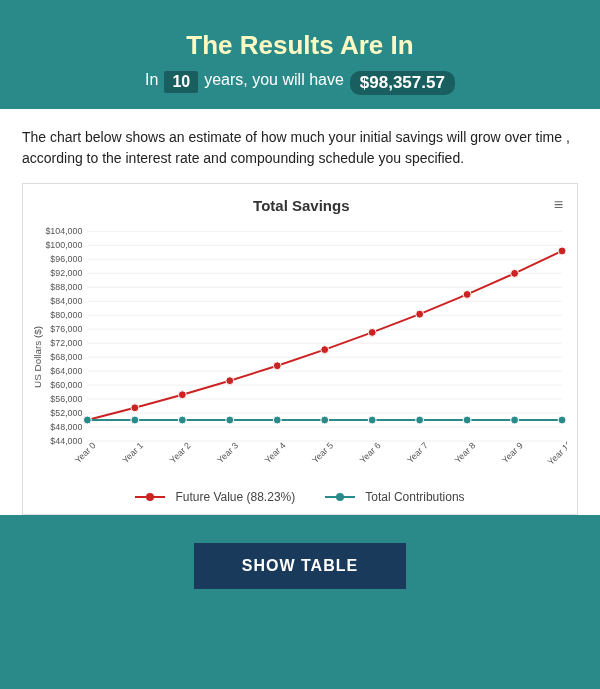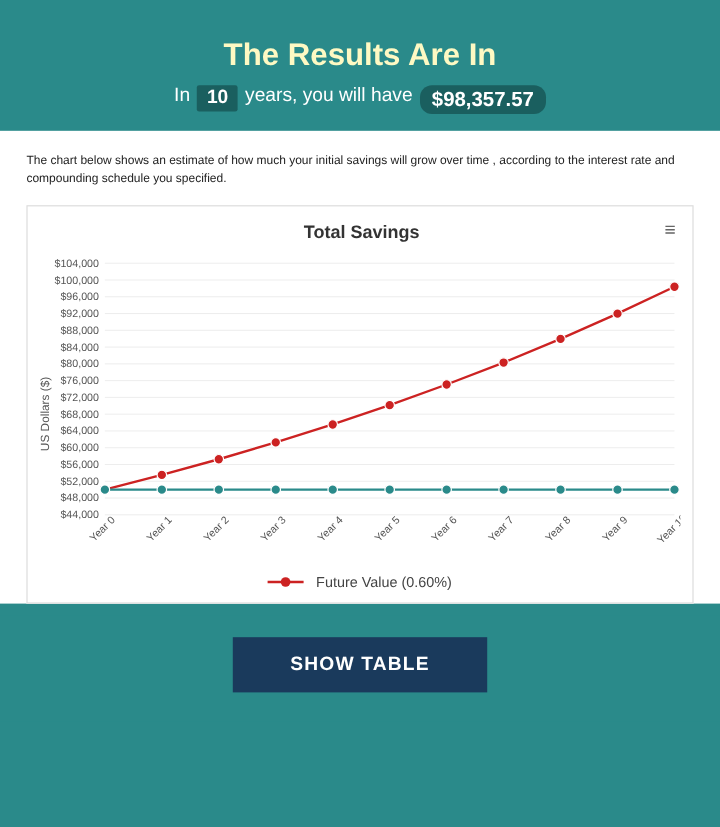--- a/index.html
+++ b/index.html
@@ -44,21 +44,21 @@
       padding: 2px 10px;
       border-radius: 10px;
       font-size: 17px;
     }
     .main-content {
       background: #fff;
       margin: 0;
       padding: 18px 22px 0;
     }
     .description {
-      font-size: 10px;
+      font-size: 14px;
       color: #222;
       line-height: 1.5;
       margin-bottom: 14px;
     }
     .description p {
       margin-bottom: 12px;
     }
     .chart-container {
       border: 1px solid #ddd;
       background: #fff;
@@ -238,21 +238,28 @@
         <text x="535" y="234" text-anchor="middle" font-size="9" fill="#555" transform="rotate(-45,535,234)">Year 10</text>
       </svg>
     </div>
 
     <div class="legend">
       <div class="legend-item">
         <svg width="34" height="10" style="overflow:visible">
           <line x1="0" y1="5" x2="30" y2="5" stroke="#cc2222" stroke-width="2"></line>
           <circle cx="15" cy="5" r="4" fill="#cc2222"></circle>
         </svg>
-        <span>Future Value (0.60%)</span>
+        <span>Future Value (88.23%)</span>
+      </div>
+      <div class="legend-item">
+        <svg width="34" height="10" style="overflow:visible">
+          <line x1="0" y1="5" x2="30" y2="5" stroke="#2a8a8a" stroke-width="2"></line>
+          <circle cx="15" cy="5" r="4" fill="#2a8a8a"></circle>
+        </svg>
+        <span>Total Contributions</span>
       </div>
     </div>
   </div>
 </div>
 
 <div class="footer-area">
   <button class="show-table-btn">SHOW TABLE</button>
 </div>
 
 </body></html>

